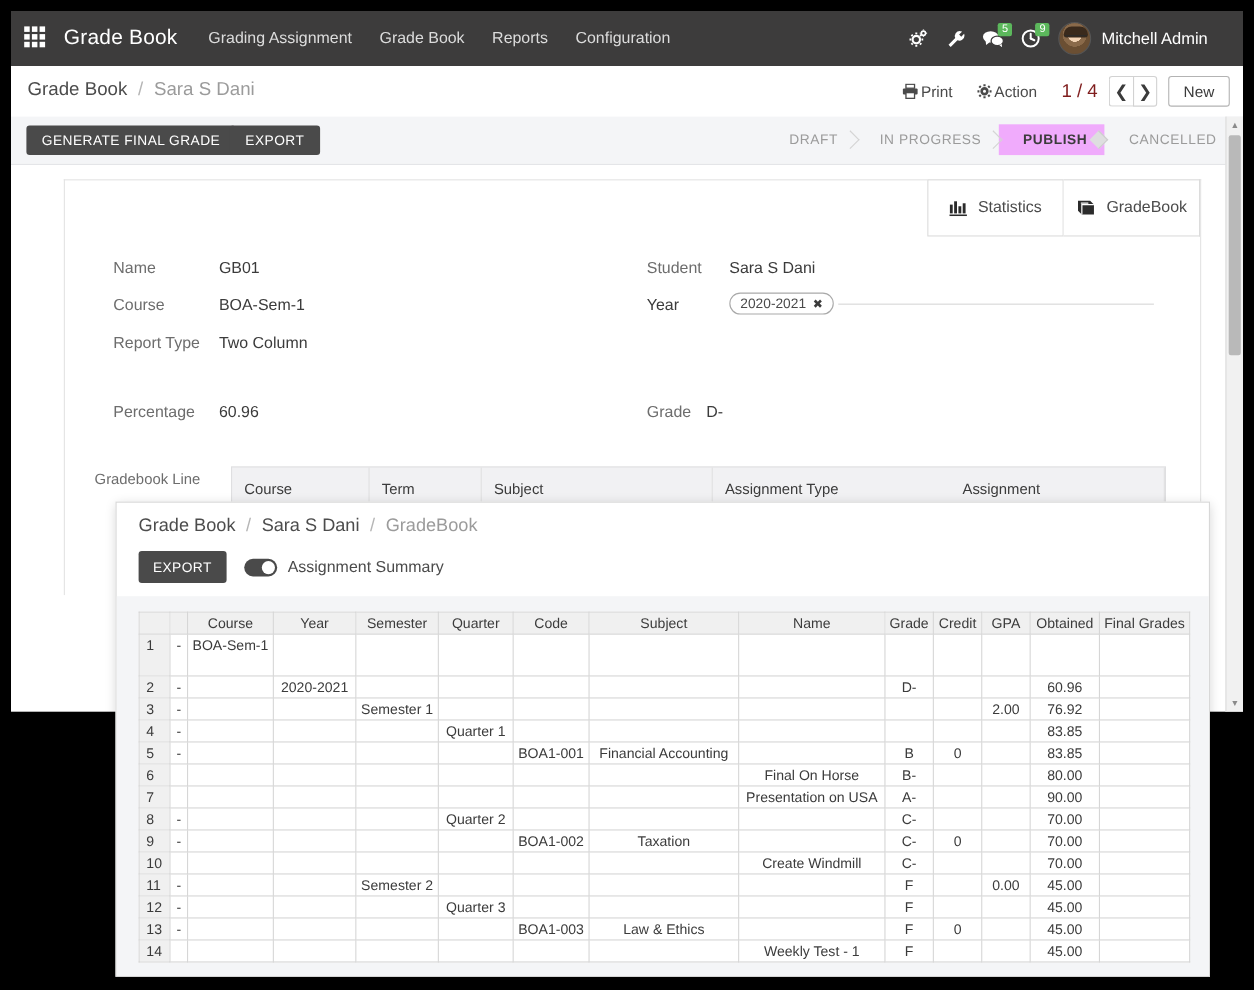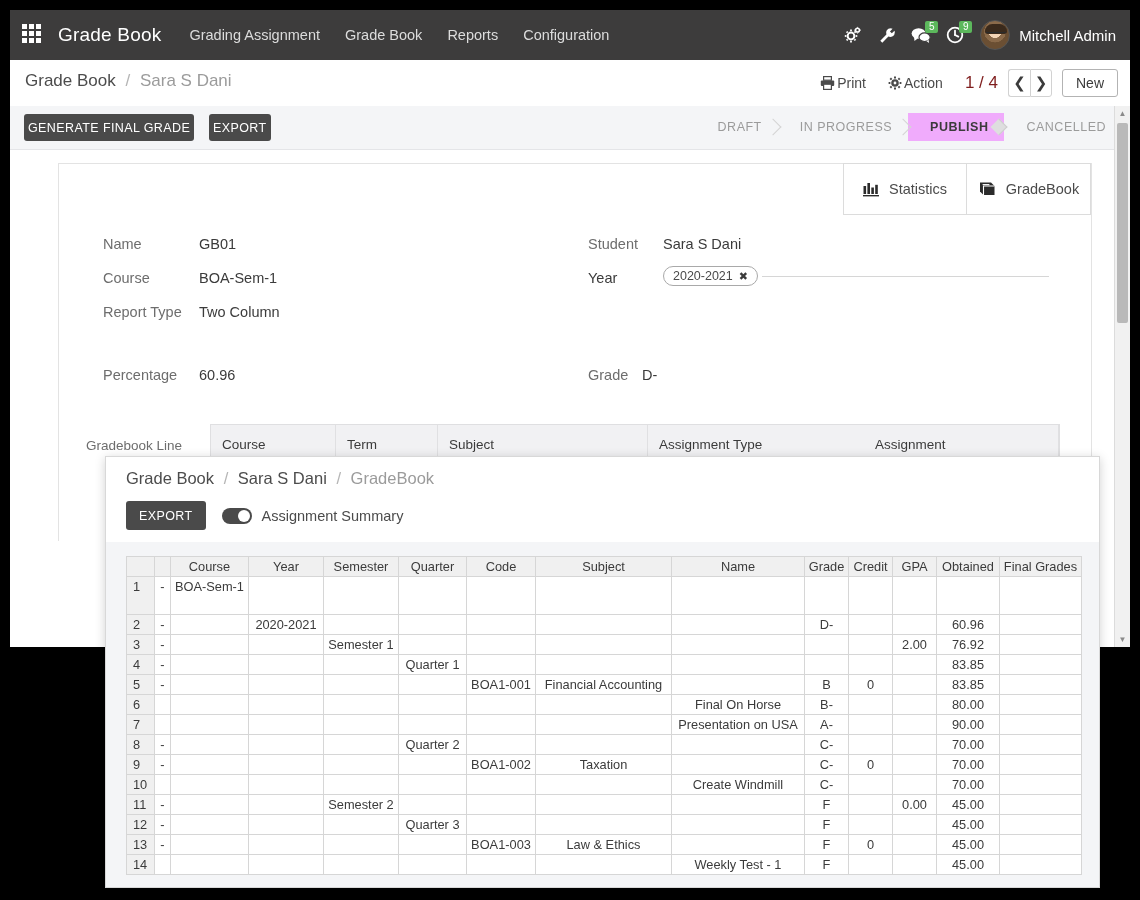--- a/index.html
+++ b/index.html
@@ -63,21 +63,21 @@
   }
   .avatar {
     width: 30px; height: 30px; border-radius: 50%; margin-left: 8px; margin-right: 9px;
     background: radial-gradient(circle at 50% 38%, #f2d3b4 0 28%, #8a6a4a 29% 48%, #6b4f33 49% 100%);
     border: 1px solid #555; overflow: hidden; position: relative; cursor: pointer;
   }
   .avatar .hair { position: absolute; left: 4px; top: 3px; width: 22px; height: 10px;
     background: #3a2a1c; border-radius: 11px 11px 4px 4px; }
   .avatar .glasses { position: absolute; left: 5px; top: 11px; width: 20px; height: 5px;
     border-top: 1.6px solid #2b2b2b; }
-  .username { color: #ffffff; font-size: 15px; margin-right: 4px; cursor: pointer; white-space: nowrap; }
+  .username { color: #ffffff; font-size: 15px; margin-right: 22px; cursor: pointer; white-space: nowrap; }
 
   
   .bcbar {
     position: absolute; left: 0; top: 50px; width: 1120px; height: 46px;
     background: #ffffff;
   }
   .bc { position: absolute; left: 15px; top: 11px; font-size: 17px; }
   .bc .root { color: #4c4c4c; cursor: pointer; }
   .bc .sep { color: #b5b5b5; margin: 0 5px; }
   .bc .leaf { color: #9b9b9b; }
@@ -101,21 +101,21 @@
     font-size: 14px; color: #3b3b3b; cursor: pointer;
     display: flex; align-items: center;
   }
 
   
   .actionbar {
     position: absolute; left: 0; top: 96px; width: 1120px; height: 44px;
     background: #f4f5f7; border-bottom: 1px solid #e4e5e8;
   }
   .btn-dark {
-    position: absolute; top: 8px; height: 27px; padding: 0 4px;
+    position: absolute; top: 8px; height: 27px; padding: 0 14px;
     background: #4a4a4a; color: #ffffff; border: none; border-radius: 3px;
     font-size: 12.5px; letter-spacing: .4px; cursor: pointer;
     display: flex; align-items: center;
     font-family: "Liberation Sans", sans-serif;
   }
   #gen-final { left: 14px; }
   #cancel-btn { left: 199px; }
 
   .statusbar {
     position: absolute; right: 8px; top: 7px; height: 28px;
@@ -178,21 +178,21 @@
   .tag {
     display: inline-flex; align-items: center; gap: 6px;
     border: 1px solid #a9a9a9; border-radius: 12px;
     padding: 2px 9px; font-size: 12.5px; color: #4a4a4a; background: #fff;
     cursor: pointer;
   }
   .tag .x { font-size: 11px; color: #3b3b3b; cursor: pointer; }
   .tagline { height: 1px; background: #d6d6d6; flex: 1; margin-left: 4px; }
 
   
-  .gl-label { position: absolute; left: 76px; top: 418px; font-size: 13.5px; color: #6d6d6d; margin-top: 10px; }
+  .gl-label { position: absolute; left: 76px; top: 418px; font-size: 13.5px; color: #6d6d6d; }
   .gl-table {
     position: absolute; left: 200px; top: 414px; width: 850px; height: 41px;
     background: #f1f1f3; border: 1px solid #dfdfe1;
     display: flex; align-items: center;
   }
   .gl-th {
     height: 100%; display: flex; align-items: center; padding-left: 11px;
     font-size: 13.5px; color: #3b3b3b; border-right: 1px solid #e0e0e2;
     cursor: pointer;
   }

